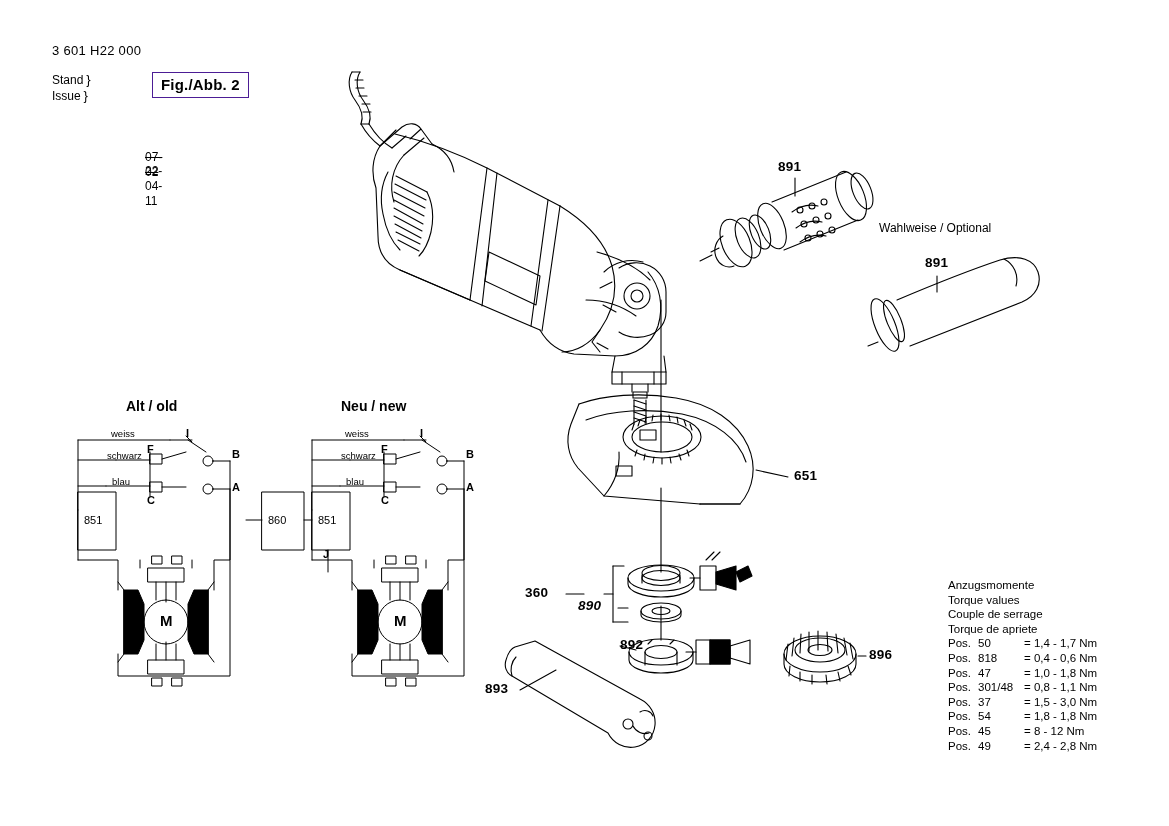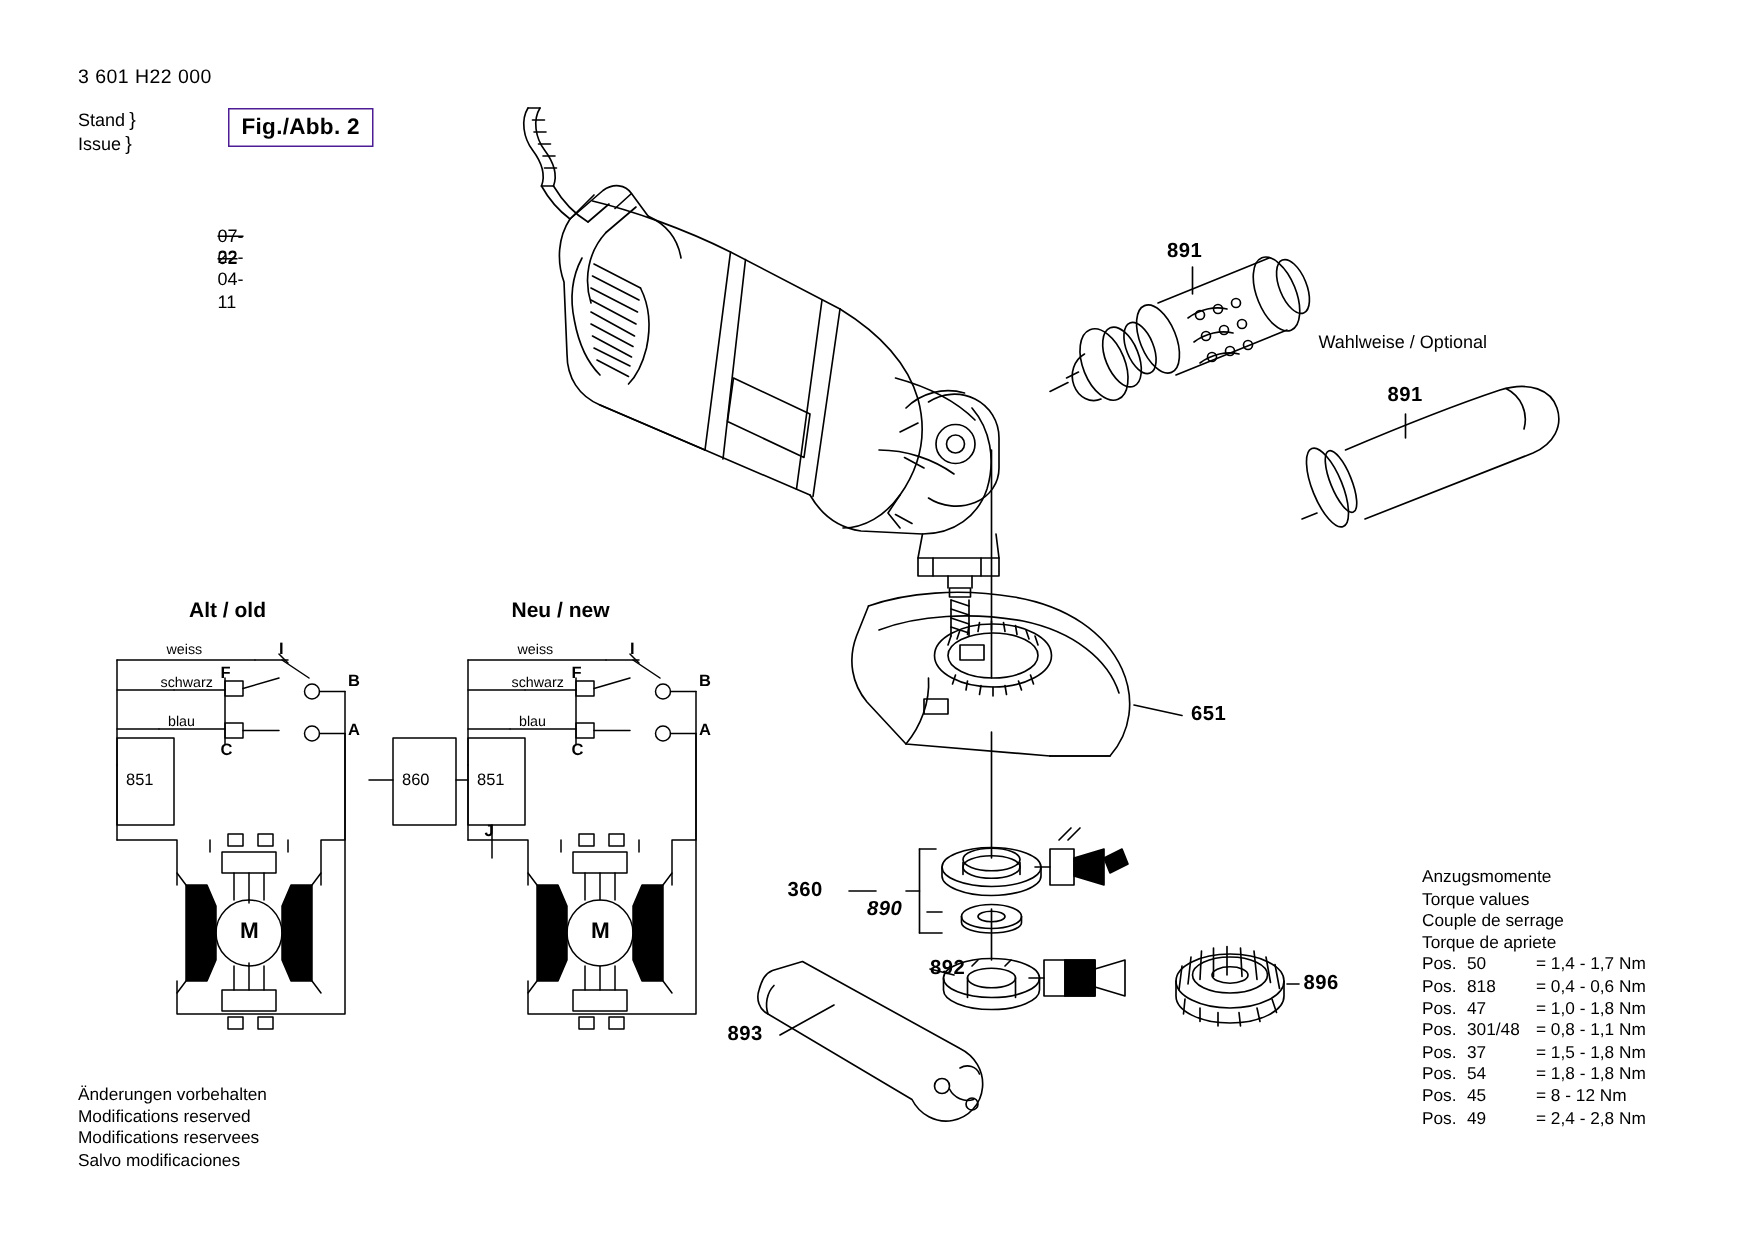--- a/index.html
+++ b/index.html
@@ -115,26 +115,20 @@
 
   <div class="abs" id="stand-issue">
     <div class="row"><span>Stand</span><span class="brace">}</span></div>
     <div class="row"><span>Issue</span><span class="brace">}</span></div>
     <div id="date-strike">07-02</div>
     <div id="date-current">22-04-11</div>
   </div>
 
   <div class="abs" id="fig-box">Fig./Abb. 2</div>
 
-  <div class="abs" id="modifications">
-    <div>Änderungen vorbehalten</div>
-    <div>Modifications reserved</div>
-    <div>Modifications reservees</div>
-    <div>Salvo modificaciones</div>
-  </div>
 
   <div class="abs" id="torque">
     <div class="head">Anzugsmomente</div>
     <div class="head">Torque values</div>
     <div class="head">Couple de serrage</div>
     <div class="head">Torque de apriete</div>
     <table>
       <tbody>
         <tr>
           <td class="c1">Pos.</td>
@@ -152,21 +146,21 @@
           <td class="c3">= 1,0 - 1,8 Nm</td>
         </tr>
         <tr>
           <td class="c1">Pos.</td>
           <td class="c2">301/48</td>
           <td class="c3">= 0,8 - 1,1 Nm</td>
         </tr>
         <tr>
           <td class="c1">Pos.</td>
           <td class="c2">37</td>
-          <td class="c3">= 1,5 - 1,8 Nm</td>
+          <td class="c3">= 1,5 - 3,0 Nm</td>
         </tr>
         <tr>
           <td class="c1">Pos.</td>
           <td class="c2">54</td>
           <td class="c3">= 1,8 - 1,8 Nm</td>
         </tr>
         <tr>
           <td class="c1">Pos.</td>
           <td class="c2">45</td>
           <td class="c3">= 8 - 12 Nm</td>

